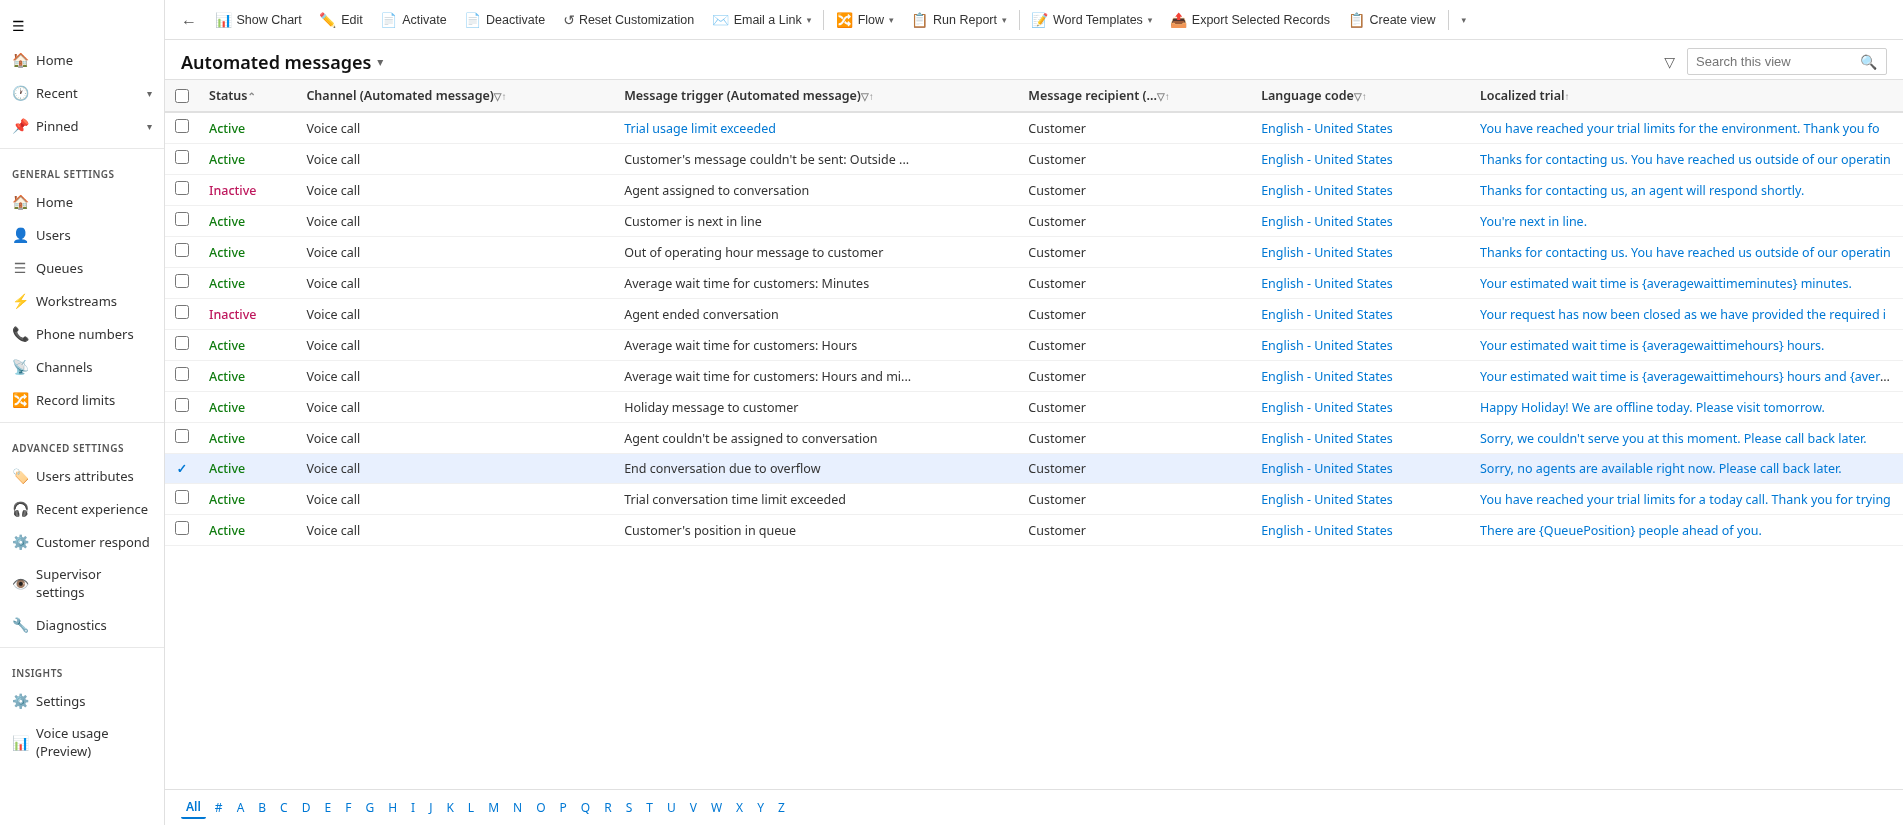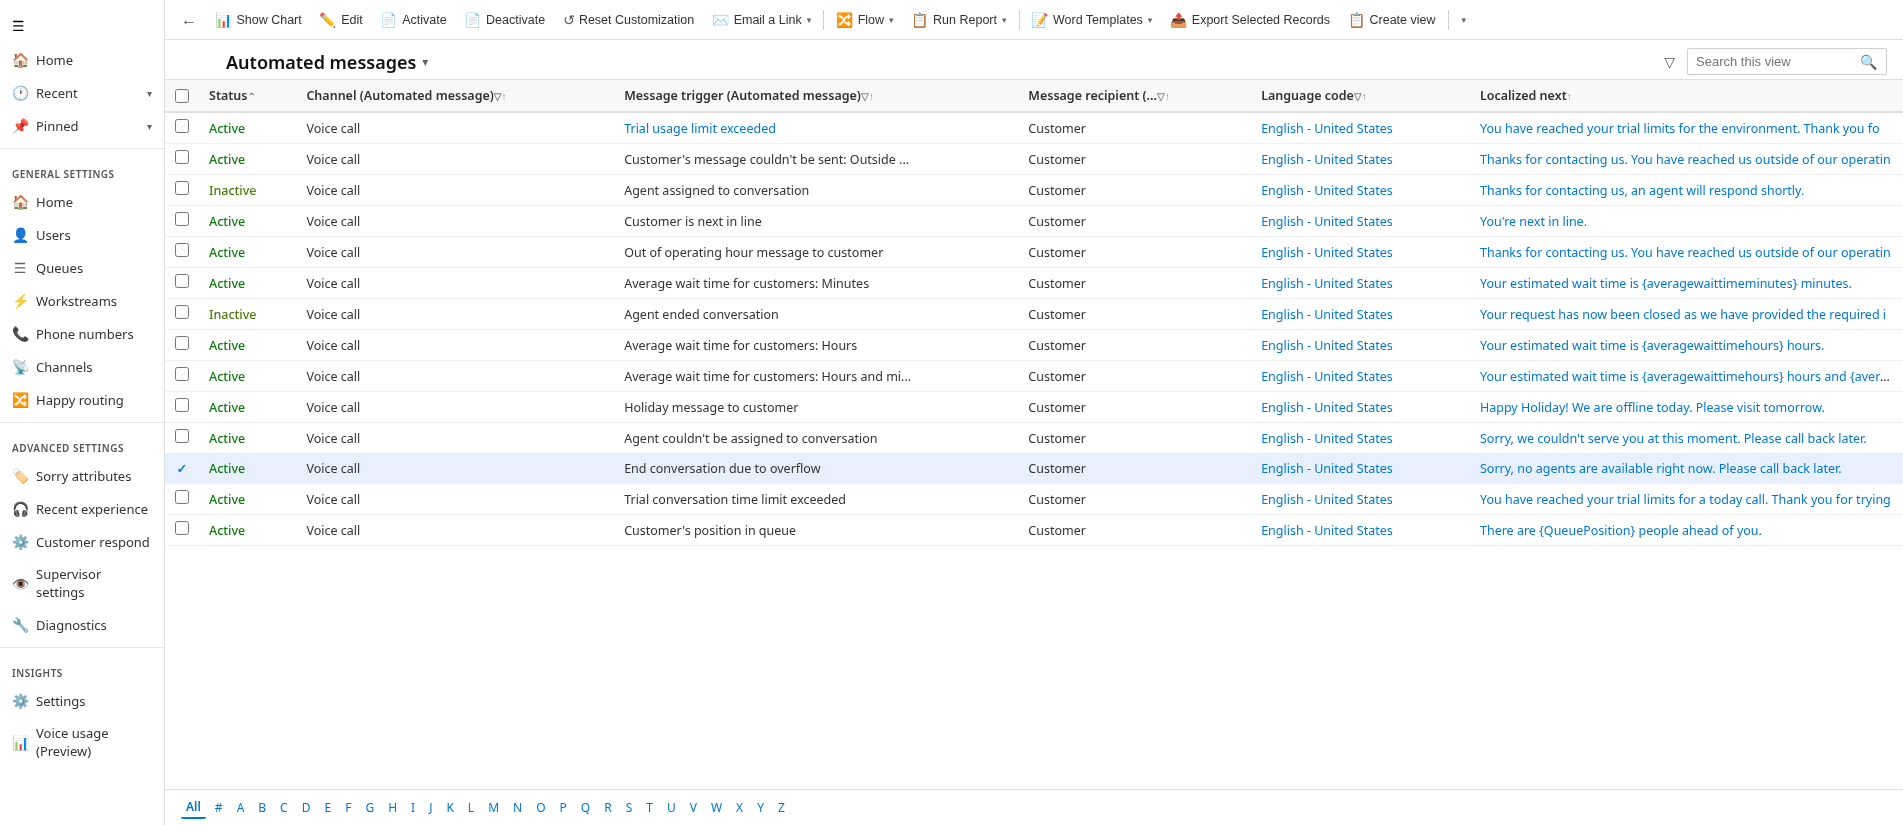--- a/index.html
+++ b/index.html
@@ -88,21 +88,20 @@
       display: flex;
       align-items: center;
       justify-content: space-between;
       padding: 8px 16px 4px;
       border-bottom: 1px solid #e0e0e0;
     }
     .page-title-area {
       display: flex;
       align-items: center;
       gap: 6px;
-      margin-left: 45px;
     }
     .page-title {
       font-size: 18px;
       font-weight: 600;
       color: #111;
     }
     .page-title-arrow { font-size: 12px; color: #666; cursor: pointer; }
     .header-right {
       display: flex;
       align-items: center;
@@ -163,21 +162,21 @@
       border-bottom: 1px solid #f0f0f0;
       font-size: 12.5px;
       color: #333;
       white-space: nowrap;
       max-width: 0;
       overflow: hidden;
       text-overflow: ellipsis;
     }
     tbody tr.selected { background: #e8f0fe; }
     .status-active { color: #107c10; font-weight: 500; margin-top: 48px; }
-    .status-inactive { color: #4d7c0f; font-weight: 500; }
+    .status-inactive { color: #be185d; font-weight: 500; }
     .lang-link { color: #0078d4; text-decoration: none; }
     .localized-text { color: #0078d4; text-decoration: none; }
     .check-col { width: 30px; }
     .checkbox-cell { text-align: center; }
 
     
     .alphabet-nav {
       display: flex;
       align-items: center;
       padding: 6px 16px;
@@ -258,29 +257,29 @@
   <div class="sidebar-item">
     <span class="sidebar-icon">📞</span>
     <span>Phone numbers</span>
   </div>
   <div class="sidebar-item">
     <span class="sidebar-icon">📡</span>
     <span>Channels</span>
   </div>
   <div class="sidebar-item">
     <span class="sidebar-icon">🔀</span>
-    <span>Happy routing</span>
+    <span>Record limits</span>
   </div>
 
   <div class="sidebar-divider"></div>
   <div class="sidebar-section-title">Advanced settings</div>
 
   <div class="sidebar-item">
     <span class="sidebar-icon">🏷️</span>
-    <span>Sorry attributes</span>
+    <span>Users attributes</span>
   </div>
   <div class="sidebar-item">
     <span class="sidebar-icon">🎧</span>
     <span>Recent experience</span>
   </div>
   <div class="sidebar-item">
     <span class="sidebar-icon">⚙️</span>
     <span>Customer respond</span>
   </div>
   <div class="sidebar-item">
@@ -431,21 +430,21 @@
           </th>
           <th>
             <div class="col-header-inner">
               <span>Language code</span>
               <span class="filter-btn">▽</span>
               <span class="sort-icon">↑</span>
             </div>
           </th>
           <th>
             <div class="col-header-inner">
-              <span>Localized next</span>
+              <span>Localized trial</span>
               <span class="sort-icon">↑</span>
             </div>
           </th>
         </tr>
       </thead>
       <tbody id="table-body">
       <tr>
             <td class="checkbox-cell"><input type="checkbox" class="row-checkbox" style=""></td>
             <td style="max-width: 100px;"><span class="status-active">Active</span></td>
             <td style="max-width: 120px;">Voice call</td>

